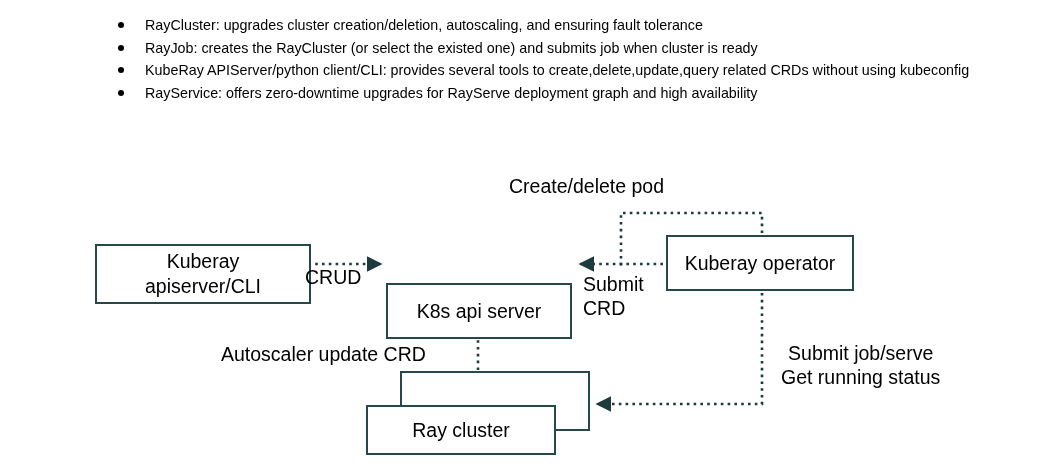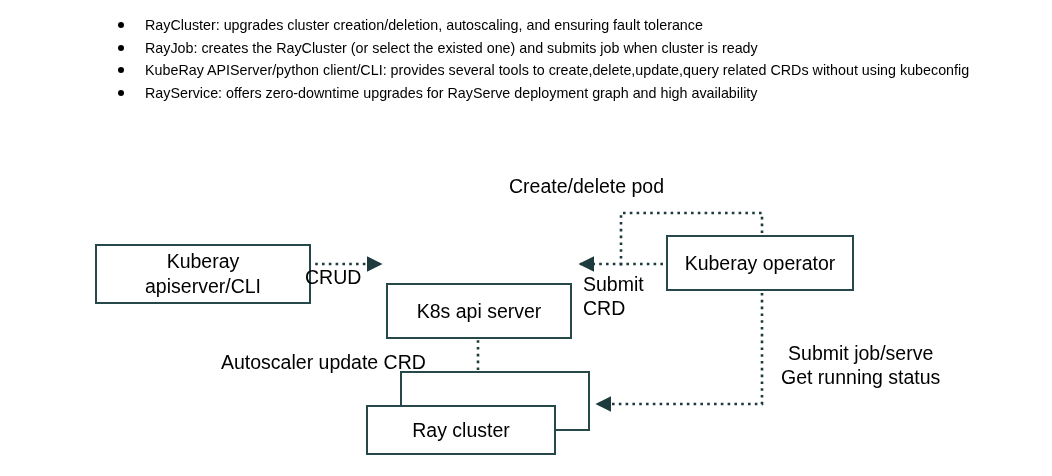--- a/index.html
+++ b/index.html
@@ -98,21 +98,21 @@
   .edge-label {
     position: absolute;
     font-size: 19.5px;
     line-height: 24px;
     color: #000;
     white-space: pre-line;
   }
   #label-create-delete-pod { left: 509px; top: 174px; }
   #label-crud             { left: 305px; top: 265px; }
   #label-watch-crd        { left: 583px; top: 272px; }
-  #label-autoscaler-update-crd { left: 221px; top: 350px; }
+  #label-autoscaler-update-crd { left: 221px; top: 342px; }
   #label-submit-job       { left: 781px; top: 341px; text-align: center; }
 </style>
 </head>
 <body>
 
 <ul id="bullet-list">
   <li>
     <span class="bullet-dot"></span><span class="lead">RayCluster</span><span>: upgrades cluster creation/deletion, autoscaling, and ensuring fault tolerance</span>
   </li>
   <li>

